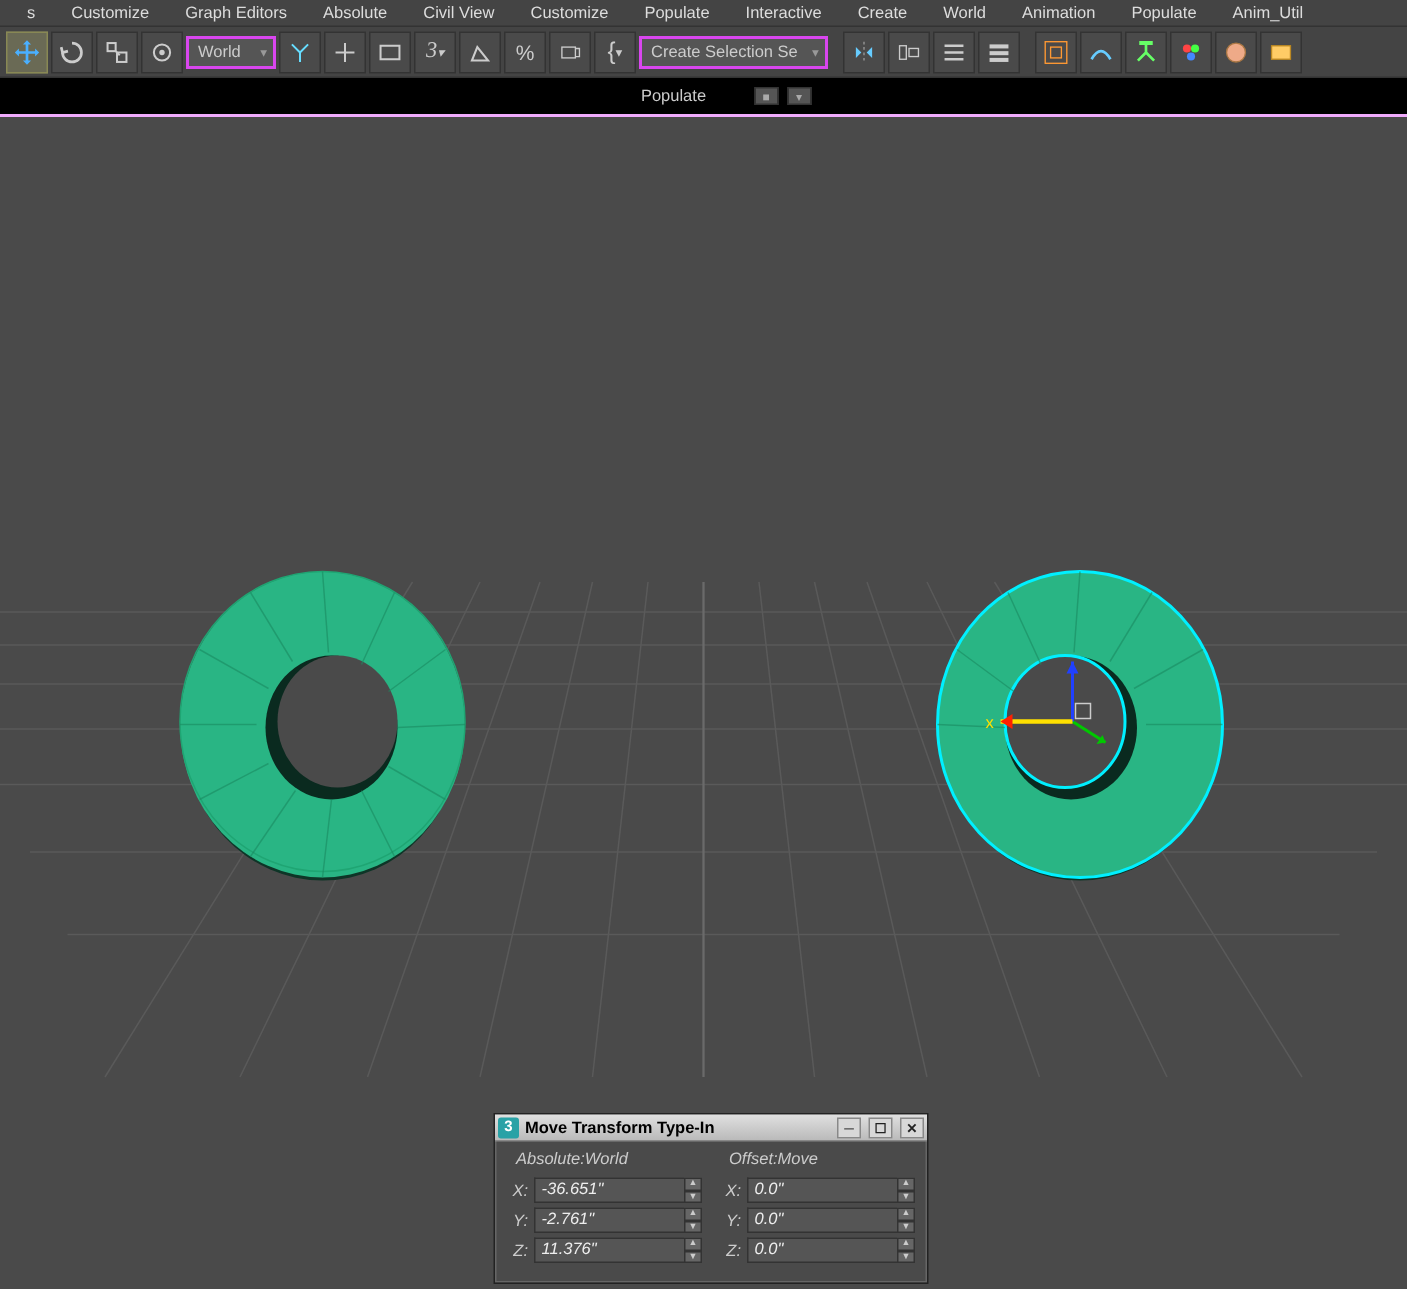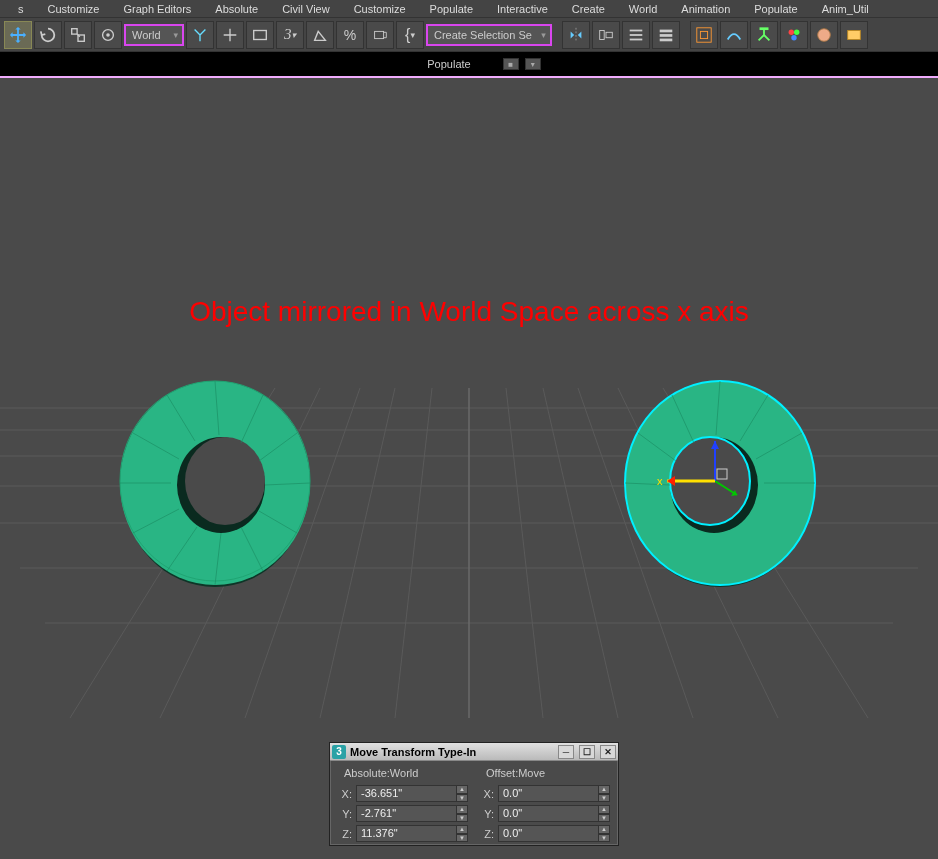--- a/index.html
+++ b/index.html
@@ -138,23 +138,24 @@
   .dialog .titlebar .title { flex: 1; }
   .winbtn {
     width: 16px; height: 14px;
     background: #d8d8d8;
     border: 1px solid #888;
     display: flex; align-items: center; justify-content: center;
     font-size: 9px; color: #222;
     margin-left: 1px;
   }
   .dialog .body {
-    padding: 6px 8px 0 8px;
+    padding: 6px 8px 10px 8px;
     display: flex;
     gap: 12px;
+    font-style: italic;
   }
   .dialog .col { flex: 1; }
   .dialog .col-header {
     font-size: 11px; color: #ccc;
     margin-bottom: 6px;
     padding-left: 6px;
   }
   .dialog .row {
     display: flex; align-items: center;
     margin-bottom: 3px;
@@ -422,21 +423,20 @@
 
         <line x1="0" y1="0" x2="-48" y2="0" stroke="#ffe000" stroke-width="3"></line>
         <polygon points="-48,0 -40,-5 -40,5" fill="#ff2000"></polygon>
         <text x="-58" y="4" fill="#ffe000" font-size="11">x</text>
 
         <rect x="2" y="-12" width="10" height="10" fill="none" stroke="#ccc"></rect>
       </g>
     </g>
   </svg>
 
-  <div class="annotation">Object mirrored in World Space across x axis</div>
 
   <div class="dialog">
     <div class="titlebar">
       <div class="logo">3</div>
       <div class="title">Move Transform Type-In</div>
       <div class="winbtn">─</div>
       <div class="winbtn">☐</div>
       <div class="winbtn">✕</div>
     </div>
     <div class="body">

